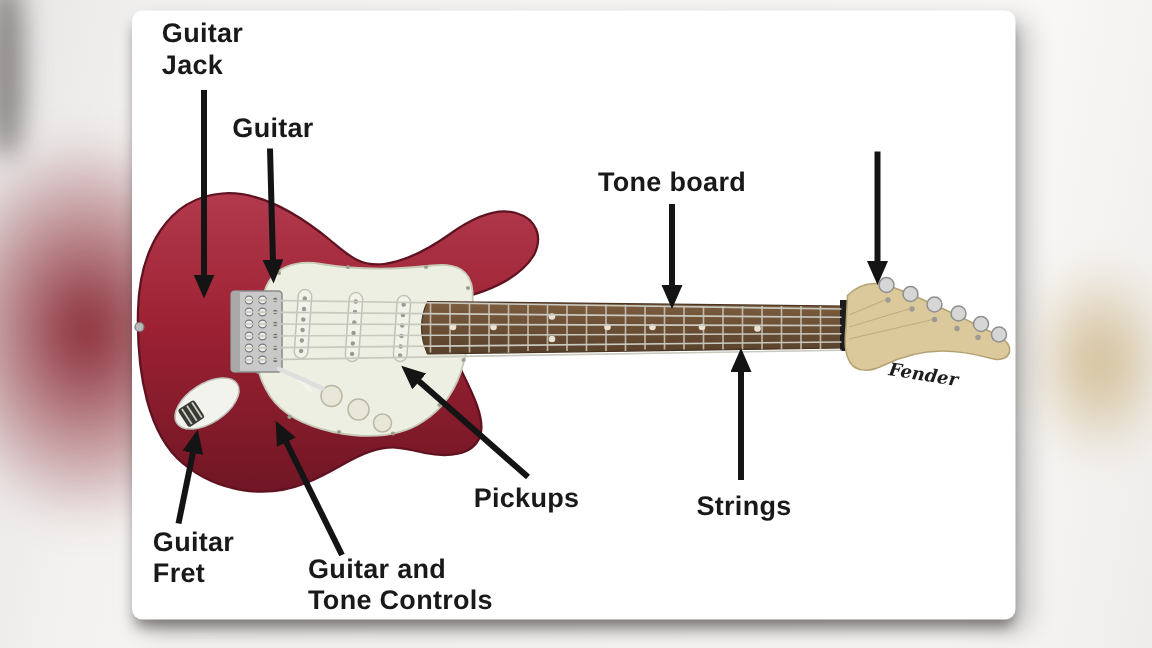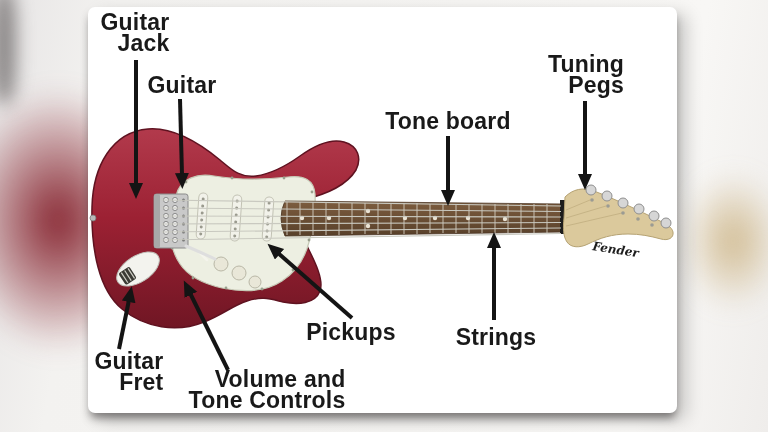--- a/index.html
+++ b/index.html
@@ -18,21 +18,21 @@
     background:radial-gradient(closest-side,rgba(193,162,102,.7),rgba(193,162,102,0));
     filter:blur(12px);}
   .panel{
     position:absolute;left:88px;top:7px;width:589px;height:406px;
     background:#ffffff;border-radius:7px;
     box-shadow:0 7px 9px -2px rgba(35,32,32,.5), 9px 7px 18px rgba(0,0,0,.2);
   }
   svg.art{position:absolute;left:0;top:0;}
   .lbl{
     position:absolute;transform:translateX(-50%);
-    text-align:right;font-weight:bold;font-size:23px;line-height:21px;
+    text-align:left;font-weight:bold;font-size:18px;line-height:21px;
     color:#191919;letter-spacing:.2px;white-space:nowrap;
   }
   .lbl span{display:block;}
 </style>
 </head>
 <body>
 
 <div class="stage">
 
   <div class="blob blob-dark"></div>
@@ -273,32 +273,28 @@
   <div class="lbl" style="left:135px;top:12px">
     <span>Guitar</span>
     <span>Jack</span>
   </div>
   <div class="lbl" style="left:182px;top:75px">
     <span>Guitar</span>
   </div>
   <div class="lbl" style="left:448px;top:111px">
     <span>Tone board</span>
   </div>
-  <div class="lbl" style="left:586px;top:54px">
-    <span>Tuning</span>
-    <span>Pegs</span>
-  </div>
   <div class="lbl" style="left:496px;top:327px">
     <span>Strings</span>
   </div>
   <div class="lbl" style="left:351px;top:322px">
     <span>Pickups</span>
   </div>
   <div class="lbl" style="left:129px;top:351px">
     <span>Guitar</span>
     <span>Fret</span>
   </div>
   <div class="lbl" style="left:267px;top:369px">
-    <span>Volume and</span>
+    <span>Guitar and</span>
     <span>Tone Controls</span>
   </div>
 
 </div>
 
 </body></html>

